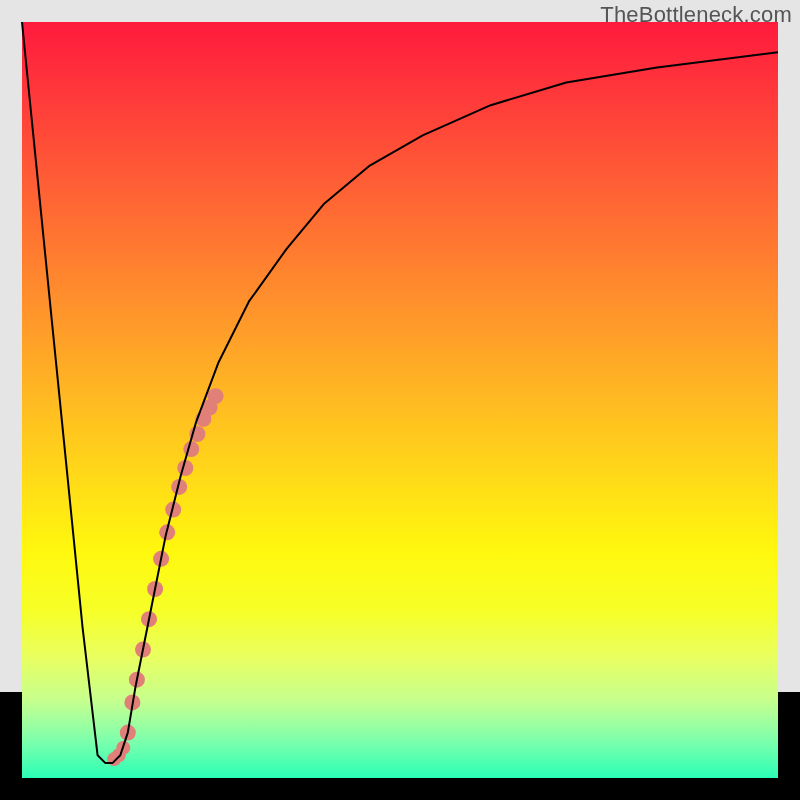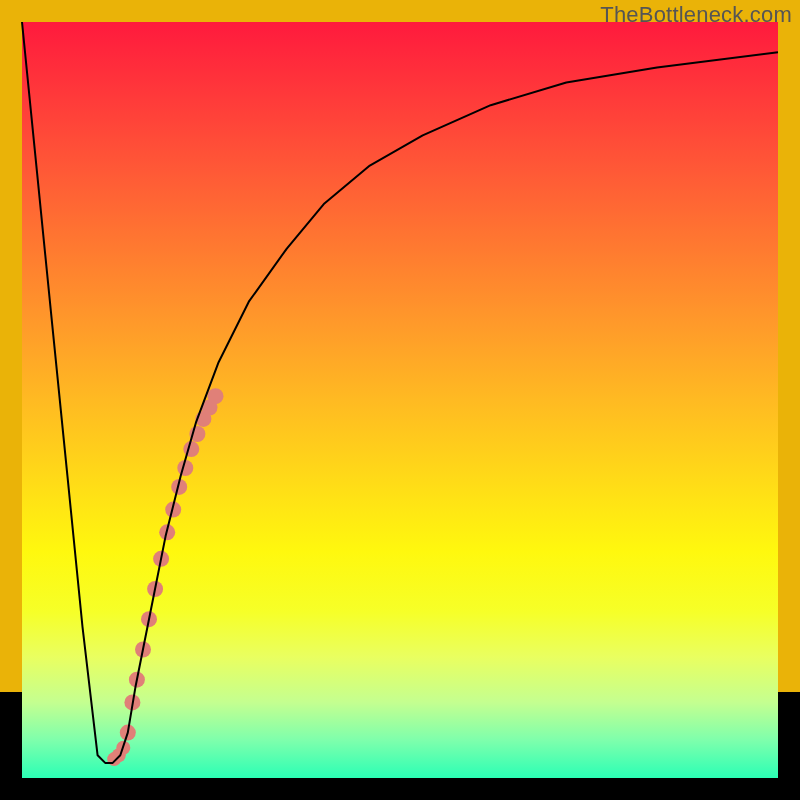--- a/index.html
+++ b/index.html
@@ -8,21 +8,21 @@
     width: 800px;
     height: 800px;
     overflow: hidden;
     background: #000;
     font-family: Arial, Helvetica, sans-serif;
   }
   .frame {
     position: relative;
     width: 800px;
     height: 692px;
-    background: #eab308;
+    background: #e5e5e5;
   }
   .plot-area {
     position: absolute;
     left: 22px;
     top: 22px;
     width: 756px;
     height: 756px;
     background: linear-gradient(to bottom,
       #ff1a3d 0%,
       #ff3a3a 10%,

